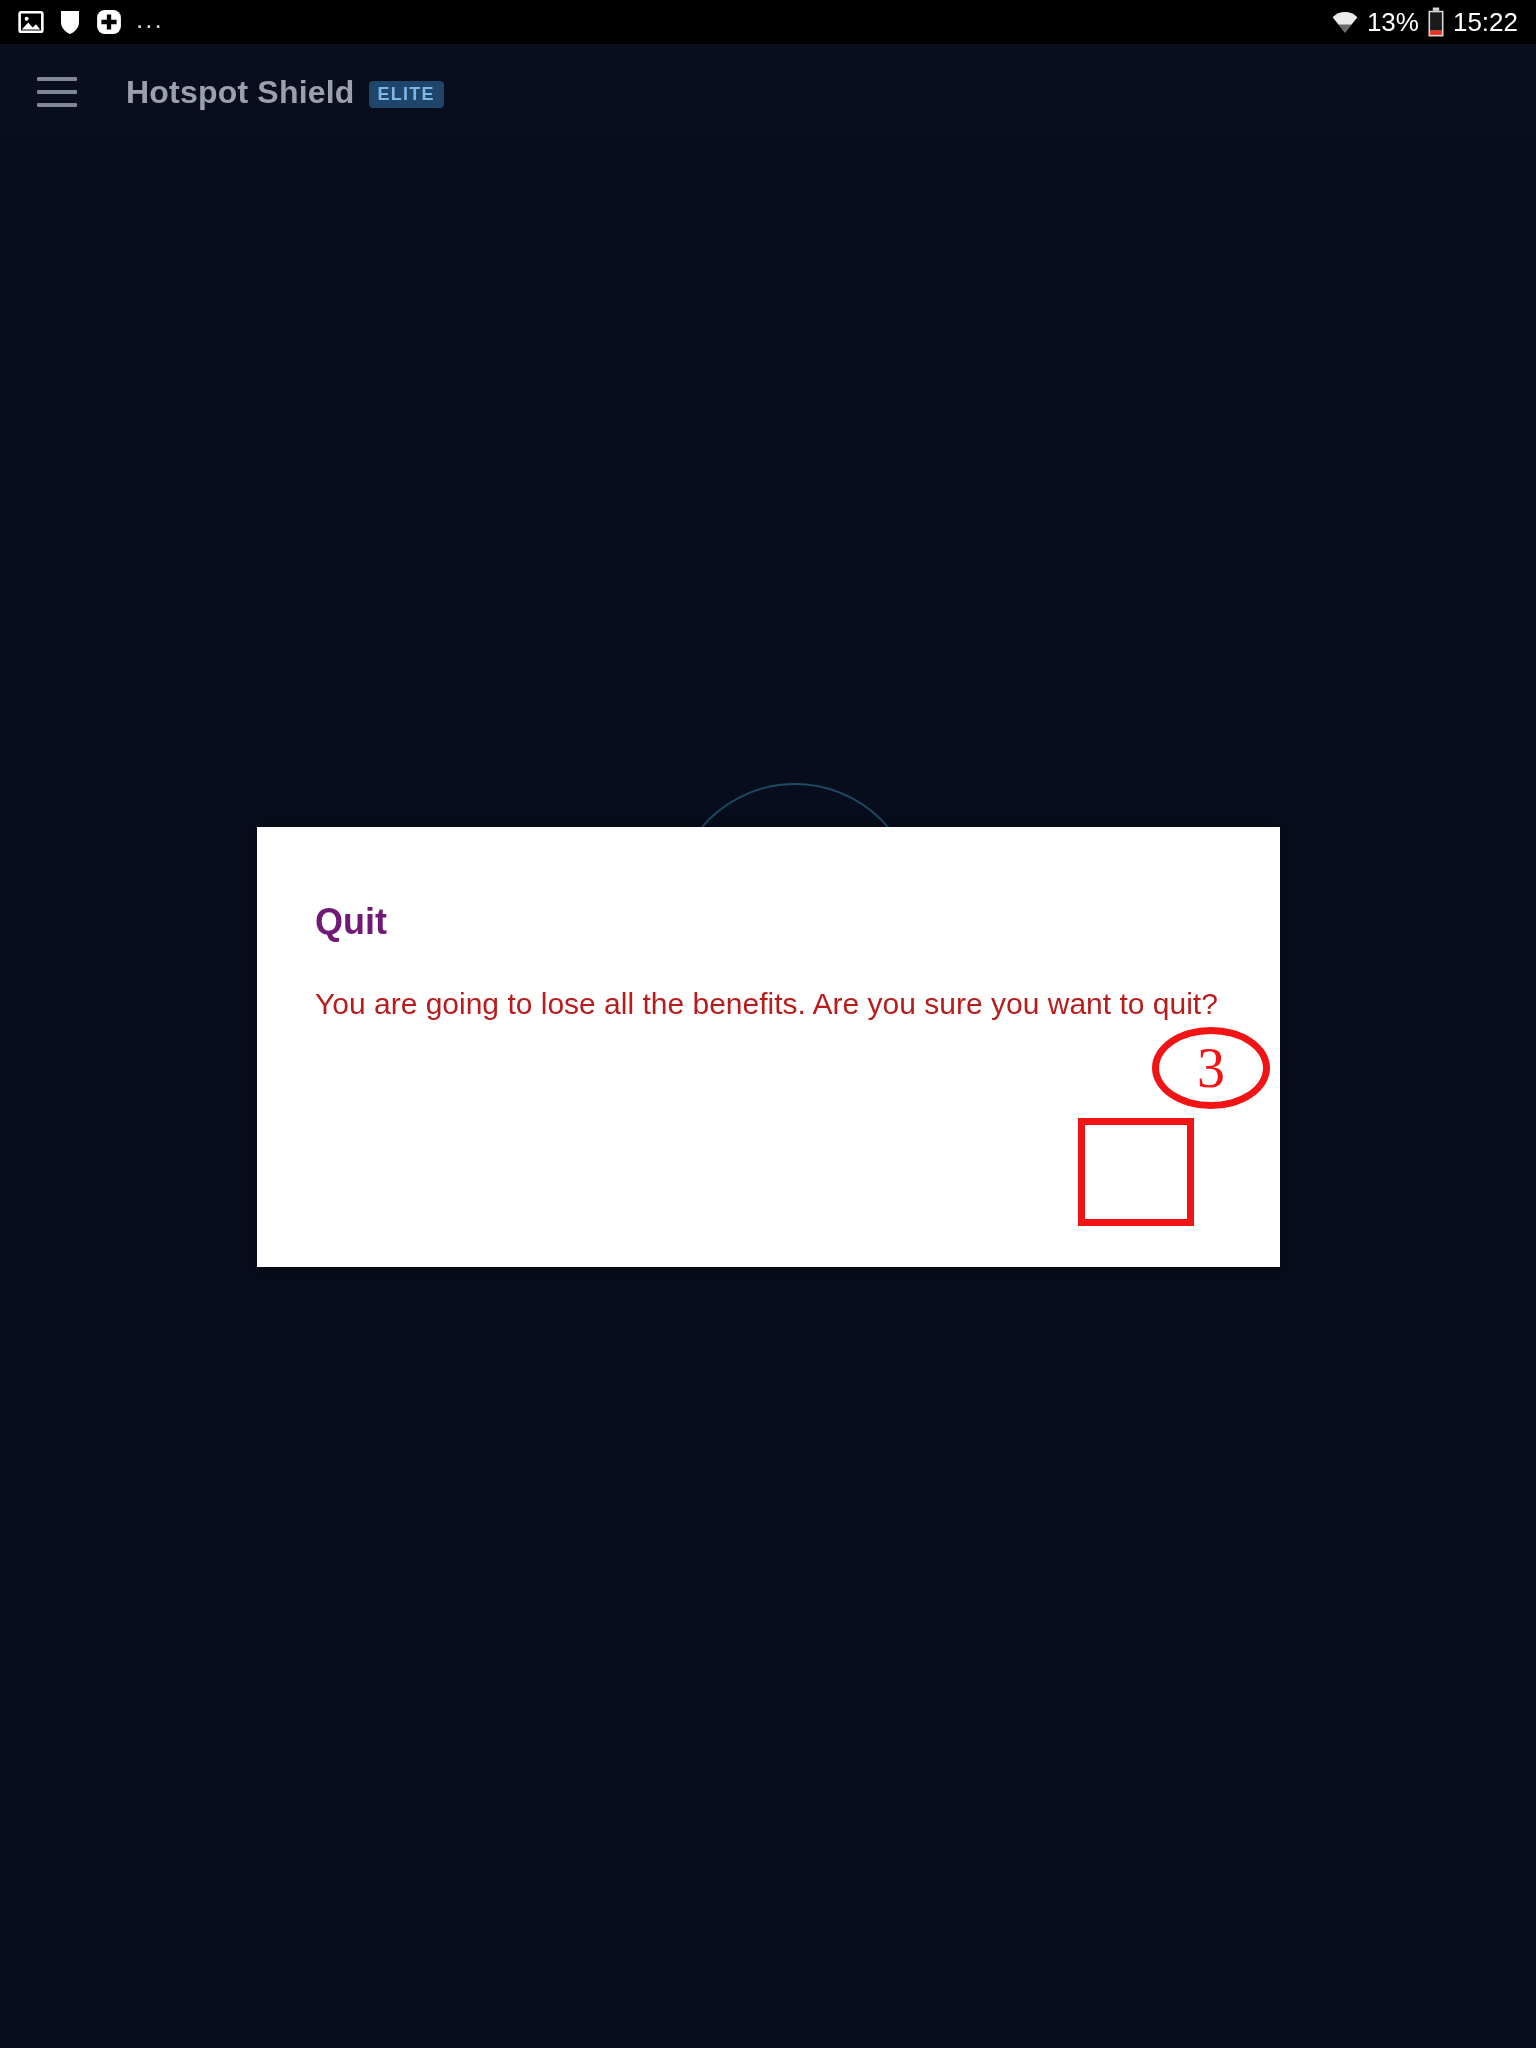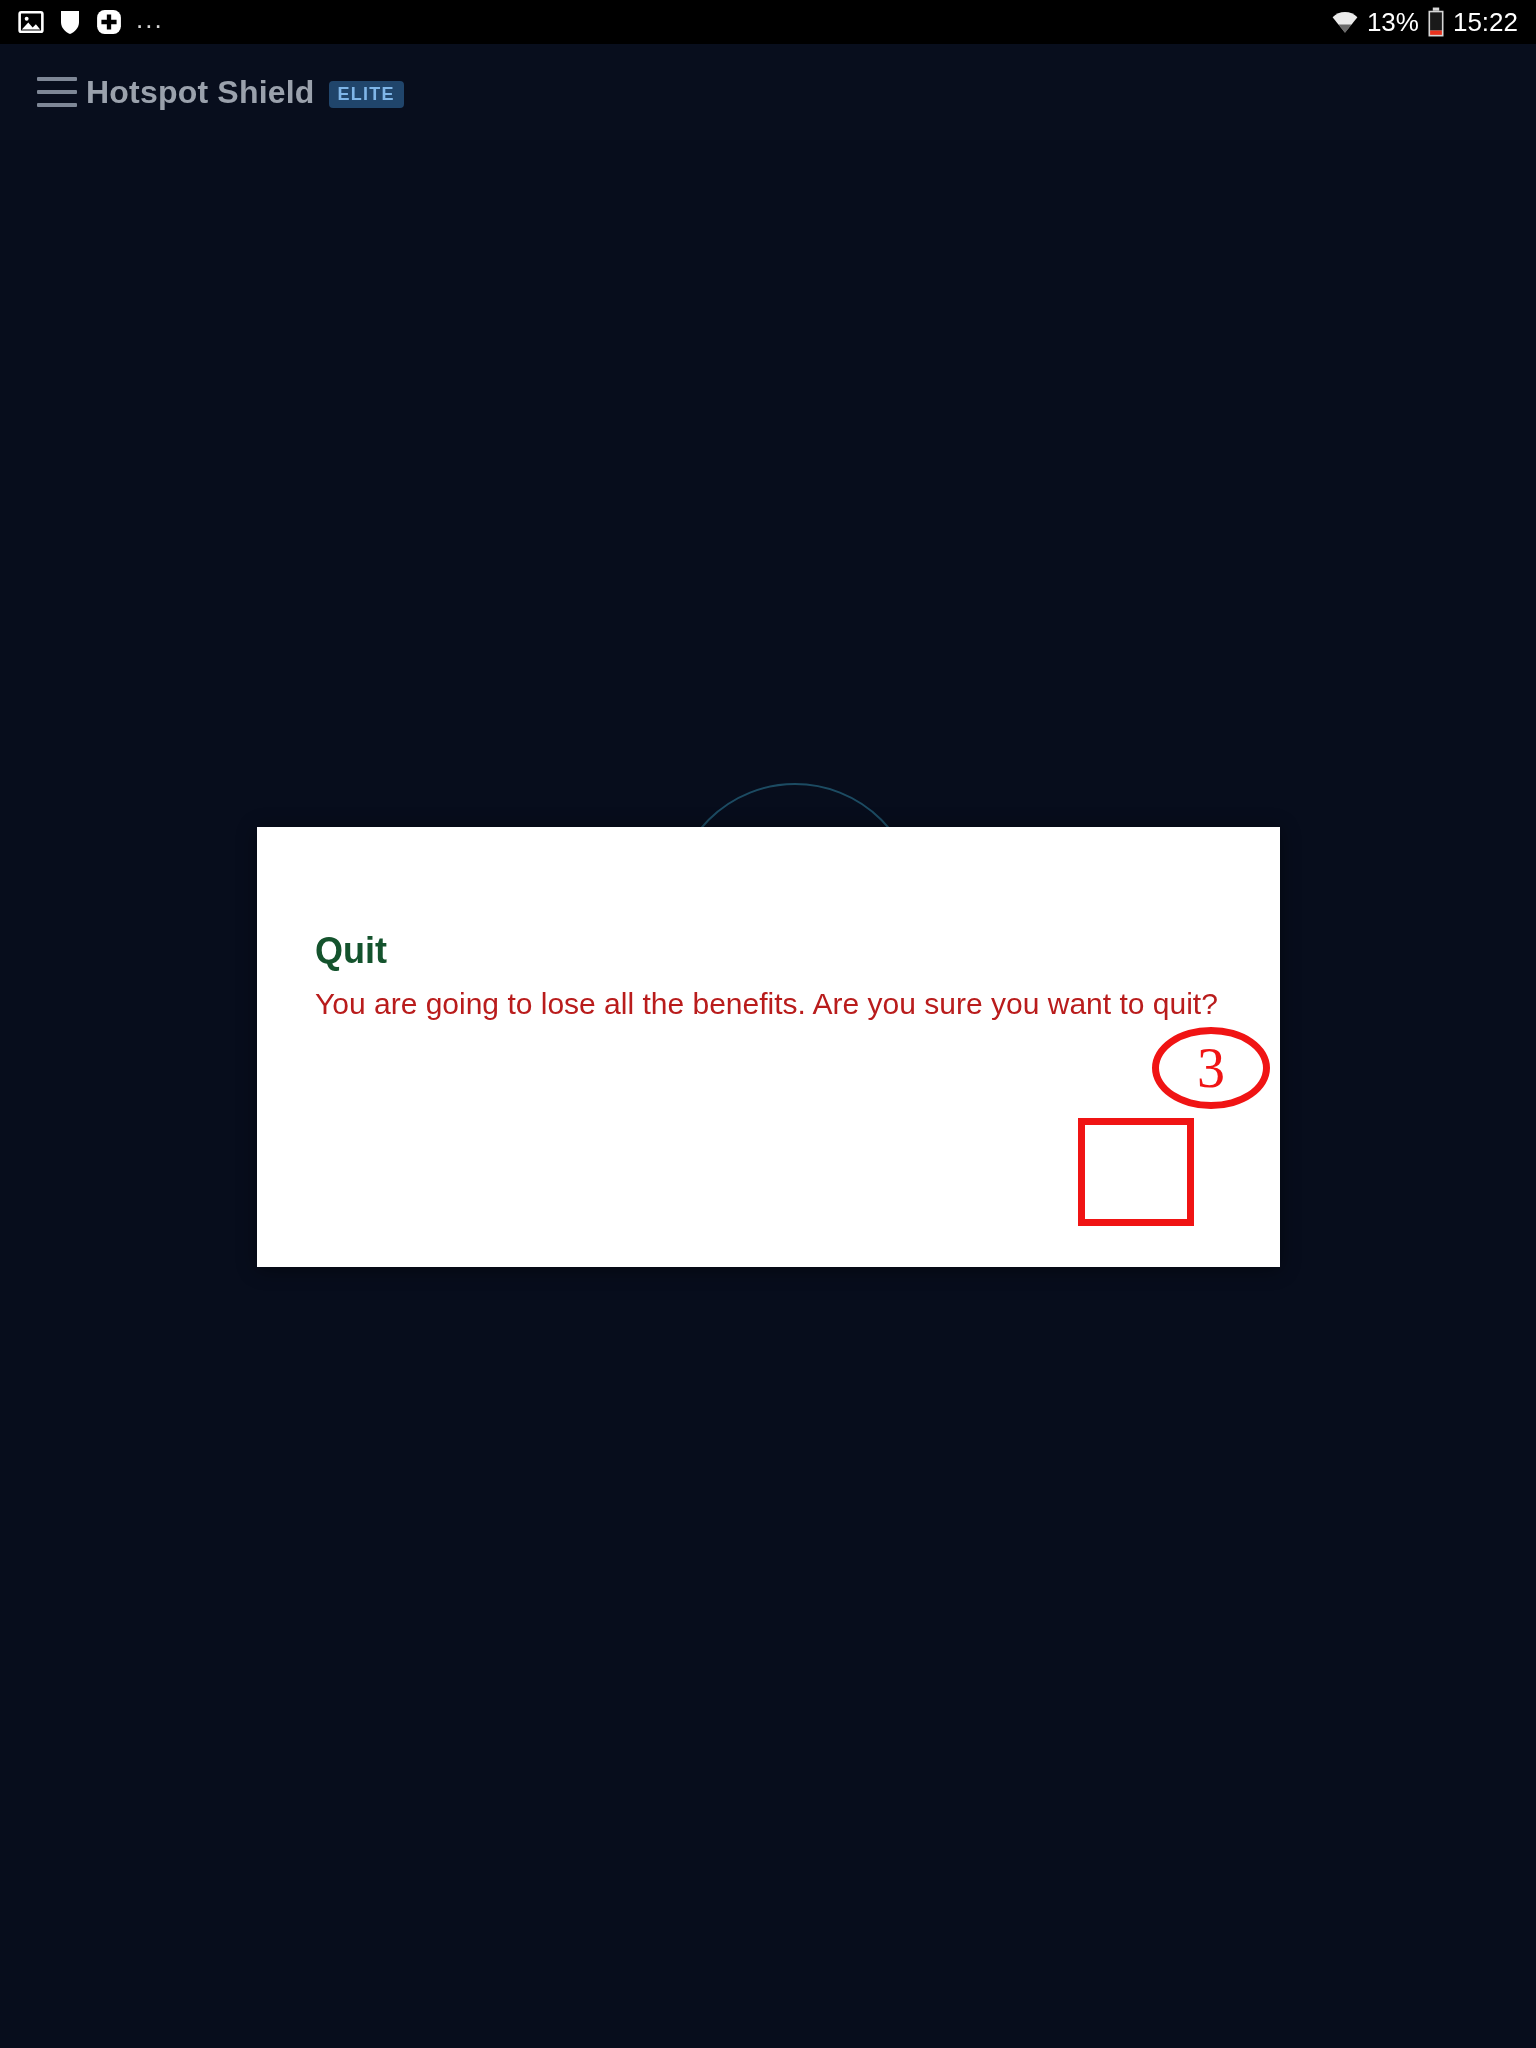--- a/index.html
+++ b/index.html
@@ -81,20 +81,21 @@
     cursor: pointer;
   }
   #hamburger-button .bar {
     width: 40px;
     height: 4px;
     background: #7e8796;
     border-radius: 1px;
     margin-left: 9px;
   }
   #app-title {
+    margin-left: 40px;
     color: #9aa1ac;
     font-size: 32px;
     font-weight: bold;
     letter-spacing: 0.2px;
     line-height: 1;
   }
   #elite-badge {
     margin-left: 14px;
     background: #20456b;
     color: #7fb6e8;
@@ -128,22 +129,22 @@
     top: 827px;
     width: 1023px;
     height: 440px;
     background: #ffffff;
     box-sizing: border-box;
     box-shadow: 0 2px 18px rgba(0,0,0,0.45);
   }
   #dialog-title {
     position: absolute;
     left: 58px;
-    top: 106px;
-    color: #14532d;
+    top: 77px;
+    color: #701a75;
     font-size: 36px;
     font-weight: bold;
     line-height: 1;
   }
   #dialog-message {
     position: absolute;
     left: 58px;
     top: 158px;
     color: #b91c1c;
     font-size: 30px;

